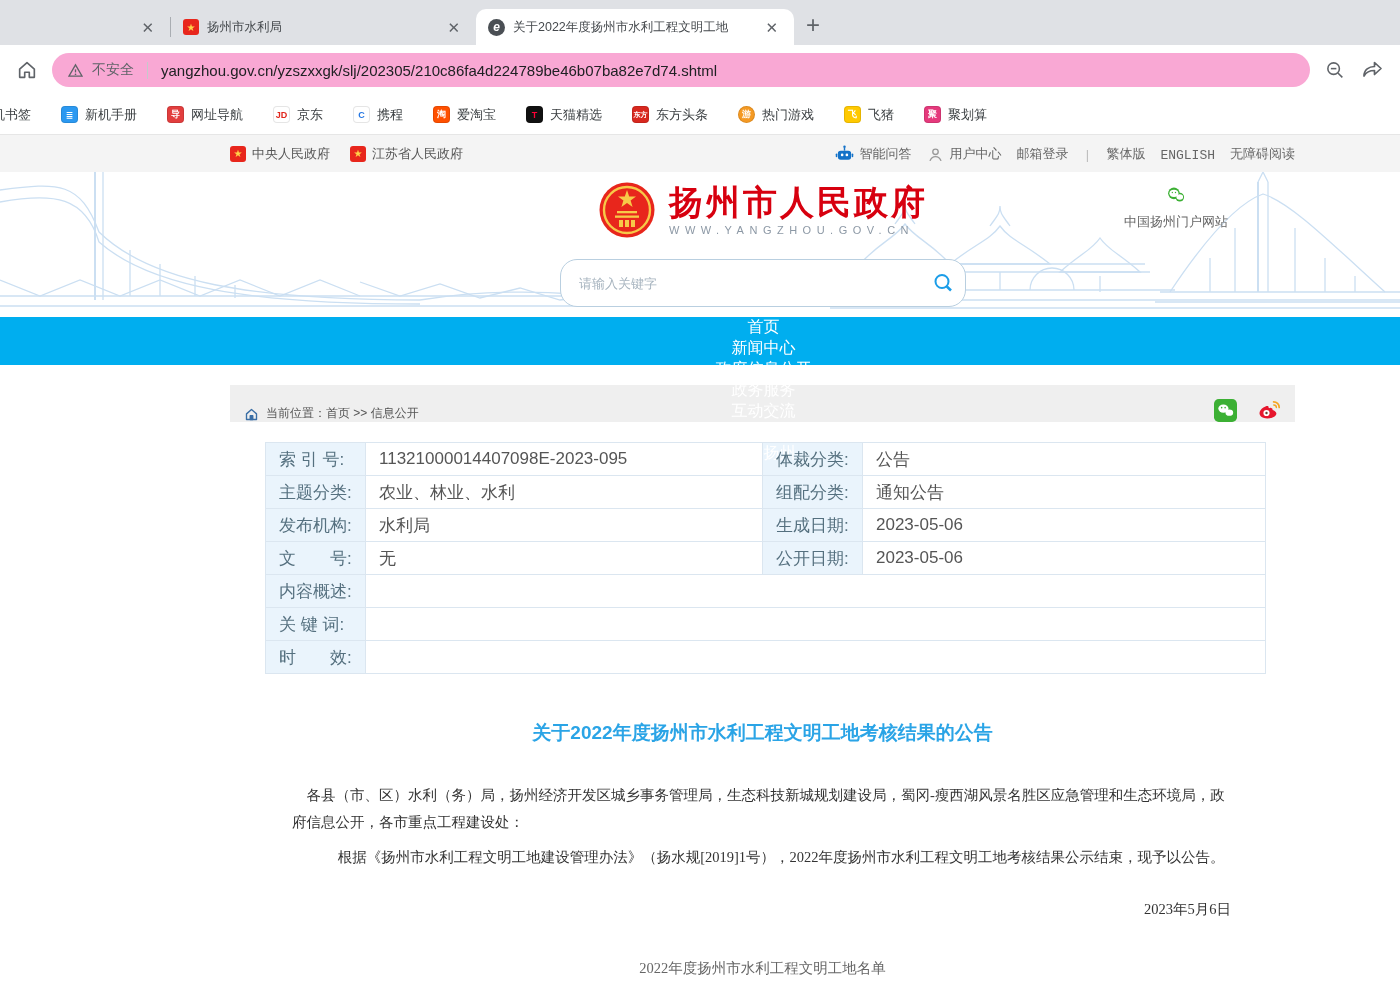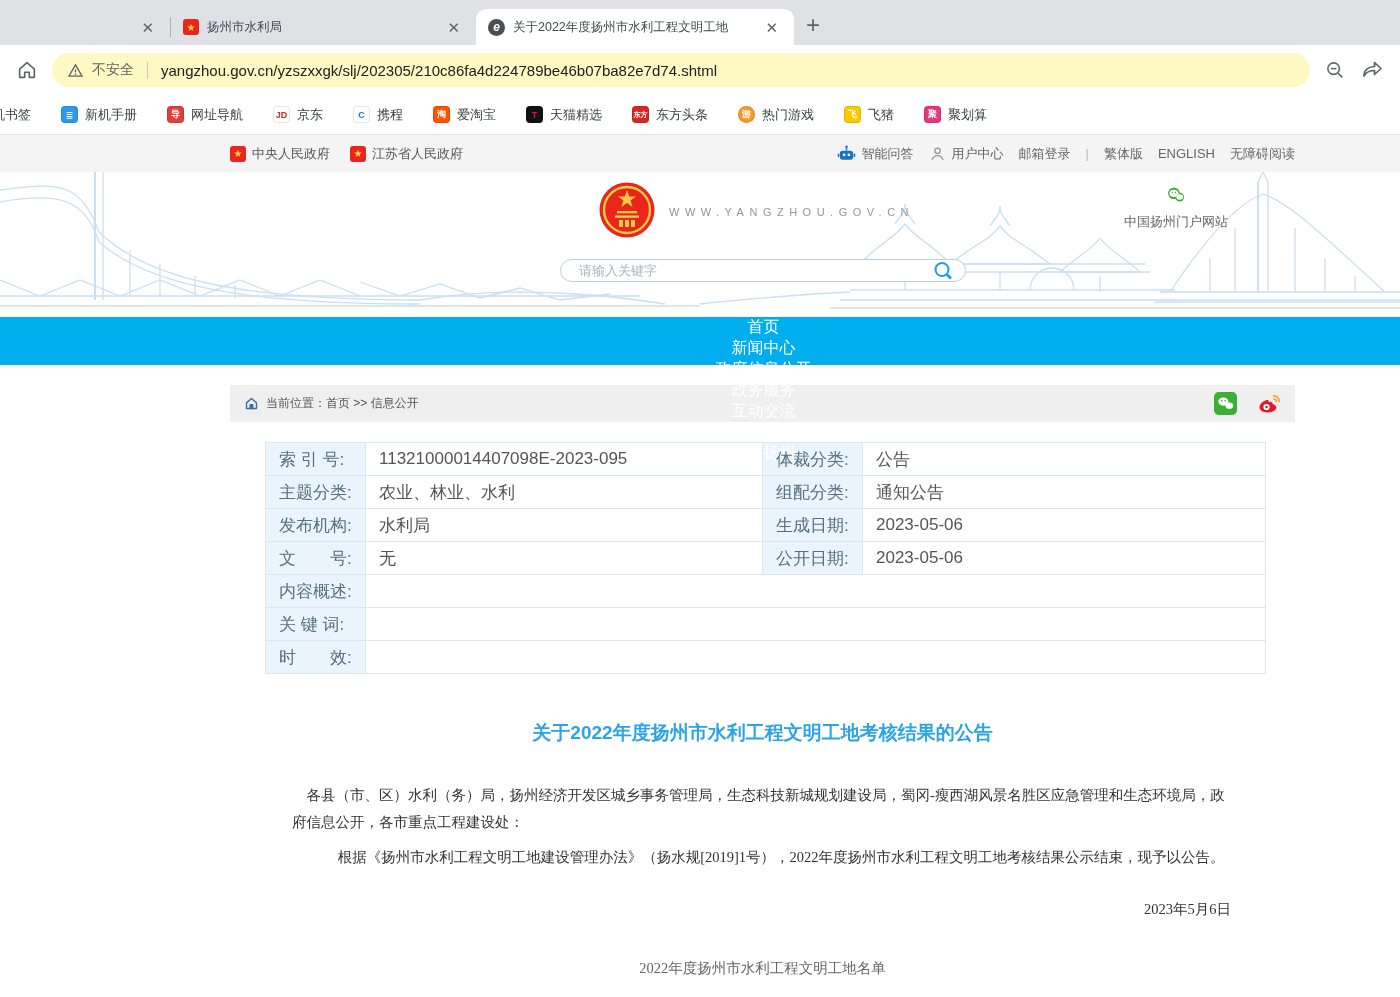--- a/index.html
+++ b/index.html
@@ -14,67 +14,67 @@
   .tab-active { width:318px; background:#fff; border-radius:10px 10px 0 0; }
   .tab-sep { width:1px; height:20px; background:#a9adb2; margin-bottom:8px; }
   .tab .tclose { margin-left:auto; color:#5f6368; font-size:15px; line-height:1; padding:2px 4px; }
   .tab-title { white-space:nowrap; overflow:hidden; margin-left:8px; flex:1; }
   .tab-fav { width:17px; height:17px; flex:none; }
   .fav-circle { width:17px; height:17px; border-radius:50%; background:#4a4f54; color:#fff;
     display:flex; align-items:center; justify-content:center; font-size:12px; font-weight:bold; font-style:italic; }
   .newtab { font-size:24px; color:#5f6368; margin:0 0 8px 12px; line-height:1; }
 
   .toolbar { height:50px; background:#fff; display:flex; align-items:center; padding:0 16px; gap:14px; }
-  .urlpill { flex:1; height:34px; background:#fef9c3; border-radius:17px; display:flex;
+  .urlpill { flex:1; height:34px; background:#f9a8d4; border-radius:17px; display:flex;
     align-items:center; padding:0 16px; gap:9px; }
   .sec-label { font-size:14px; color:#5f6368; }
   .url-div { width:1px; height:17px; background:#c6c9cc; margin:0 4px; }
   .url-text { font-size:15px; color:#202124; white-space:nowrap; overflow:hidden; }
   .tool-ic { color:#5f6368; flex:none; }
 
   .bookmarks { height:40px; background:#fff; border-bottom:1px solid #e6e6e6; display:flex;
     align-items:center; gap:30px; font-size:13px; color:#3c4043; padding-right:10px; }
   .bm { display:flex; align-items:center; gap:7px; white-space:nowrap; }
   .bm:first-child { margin-left:-8px; }
   .bm-icon { width:17px; height:17px; border-radius:4px; display:flex; align-items:center;
     justify-content:center; font-size:9px; font-weight:bold; box-shadow:inset 0 0 0 1px rgba(0,0,0,.10); flex:none; }
 
   
   .govbar { height:37px; background:#f4f4f4; display:flex; align-items:center; }
   .govbar-inner { width:1065px; margin-left:230px; display:flex; align-items:center; font-size:13px; color:#555; }
   .gov-left { display:flex; gap:20px; align-items:center; }
   .gov-link { display:flex; align-items:center; gap:6px; }
-  .gov-right { margin-left:auto; display:flex; gap:15px; align-items:center; color:#666; }
+  .gov-right { margin-left:auto; display:flex; gap:15px; align-items:flex-end; color:#666;font-family:Liberation Mono, monospace; }
   .emb { width:16px; height:16px; border-radius:3px; background:#e8261c; color:#ffd24a; display:flex;
     align-items:center; justify-content:center; font-size:10px; flex:none; }
 
   
   .banner { height:145px; position:relative; background:#fff; overflow:hidden; }
   .bgart { position:absolute; left:0; top:0; }
   .logo-row { position:absolute; left:598px; top:9px; display:flex; align-items:center; gap:13px; }
   .site-name { color:#d7000f; font-size:34px; font-weight:bold; letter-spacing:3px;
     font-family:"Liberation Serif","DejaVu Serif",serif; line-height:1.1; }
   .site-url { color:#8c98a5; letter-spacing:5.5px; font-size:11px; margin-top:3px; }
   .wechat-tag { position:absolute; right:172px; top:13px; display:flex; gap:8px; align-items:center;
     color:#666; font-size:13px;flex-direction:column; }
   .search-row { position:absolute; left:560px; top:87px; width:406px; }
-  .search-pill { height:23px; border:1px solid #b9cfe0; border-radius:17px; display:flex;
+  .search-pill { height:48px; border:1px solid #b9cfe0; border-radius:17px; display:flex;
     align-items:center; padding:0 10px 0 16px; background:#fff; }
   .search-pill input { border:none; outline:none; flex:1; font-size:13px; color:#333; background:transparent; }
   .search-pill input::placeholder { color:#a7b4bf; }
 
   
   .mainnav { height:48px; background:#00AEEF; }
   .mainnav-inner { width:1065px; margin-left:230px; height:100%; display:flex; align-items:center;
     justify-content:space-between; padding:0 40px 0 42px;flex-direction:column; }
   .nav-item { color:#fff; font-size:16px; white-space:nowrap; }
 
   
   .content { width:1065px; margin-left:230px; background:#fff; }
-  .breadcrumb { height:37px; background:#efefef; margin-top:20px; display:flex; align-items:center;
+  .breadcrumb { height:37px; background:#efefef; margin-top:20px; display:flex; align-items:flex-end;
     padding:0 14px; font-size:12px; color:#555; gap:7px; }
   .bc-right { margin-left:auto; display:flex; gap:20px; align-items:center; }
 
   table.meta { margin:20px 30px 0 35px; border-collapse:collapse; width:1000px; font-size:17px;
     color:#555; table-layout:fixed; }
   table.meta td { border:1px solid #dbe6f0; height:33px; padding:0 10px 0 13px; overflow:hidden; white-space:nowrap; }
   td.lbl { background:#eaf4fc; color:#55707f; }
 
   .article { padding:0 62px; font-family:"Liberation Serif","DejaVu Serif",serif; color:#333; }
   .article-title { text-align:center; color:#2aa4e6; font-size:19px; font-weight:bold;
@@ -267,20 +267,21 @@
       <circle cx="29" cy="29" r="27.5" fill="#e8261c"></circle>
       <circle cx="29" cy="29" r="23" fill="none" stroke="#f7c948" stroke-width="2.4"></circle>
       <polygon points="29,9 31.2,15.5 38,15.5 32.6,19.6 34.6,26 29,22.1 23.4,26 25.4,19.6 20,15.5 26.8,15.5" fill="#f7c948"></polygon>
       <rect x="19" y="30" width="20" height="2.3" fill="#f7c948"></rect>
       <rect x="17" y="34.5" width="24" height="2.3" fill="#f7c948"></rect>
       <rect x="21" y="39" width="4" height="7" fill="#f7c948"></rect>
       <rect x="27" y="39" width="4" height="7" fill="#f7c948"></rect>
       <rect x="33" y="39" width="4" height="7" fill="#f7c948"></rect>
     </svg>
     <div>
+      <div class="site-name">扬州市人民政府</div>
       <div class="site-url">WWW.YANGZHOU.GOV.CN</div>
     </div>
   </div>
 
   <div class="wechat-tag">
     <svg width="20" height="20" viewBox="0 0 24 24">
         <circle cx="9.5" cy="10" r="7" fill="#3cb034"></circle>
         <circle cx="16.5" cy="14.5" r="5.2" fill="#3cb034"></circle>
         <ellipse cx="9.5" cy="10" rx="5.4" ry="4.4" fill="#fff"></ellipse>
         <ellipse cx="16.5" cy="14.5" rx="4" ry="3.3" fill="#fff"></ellipse>

